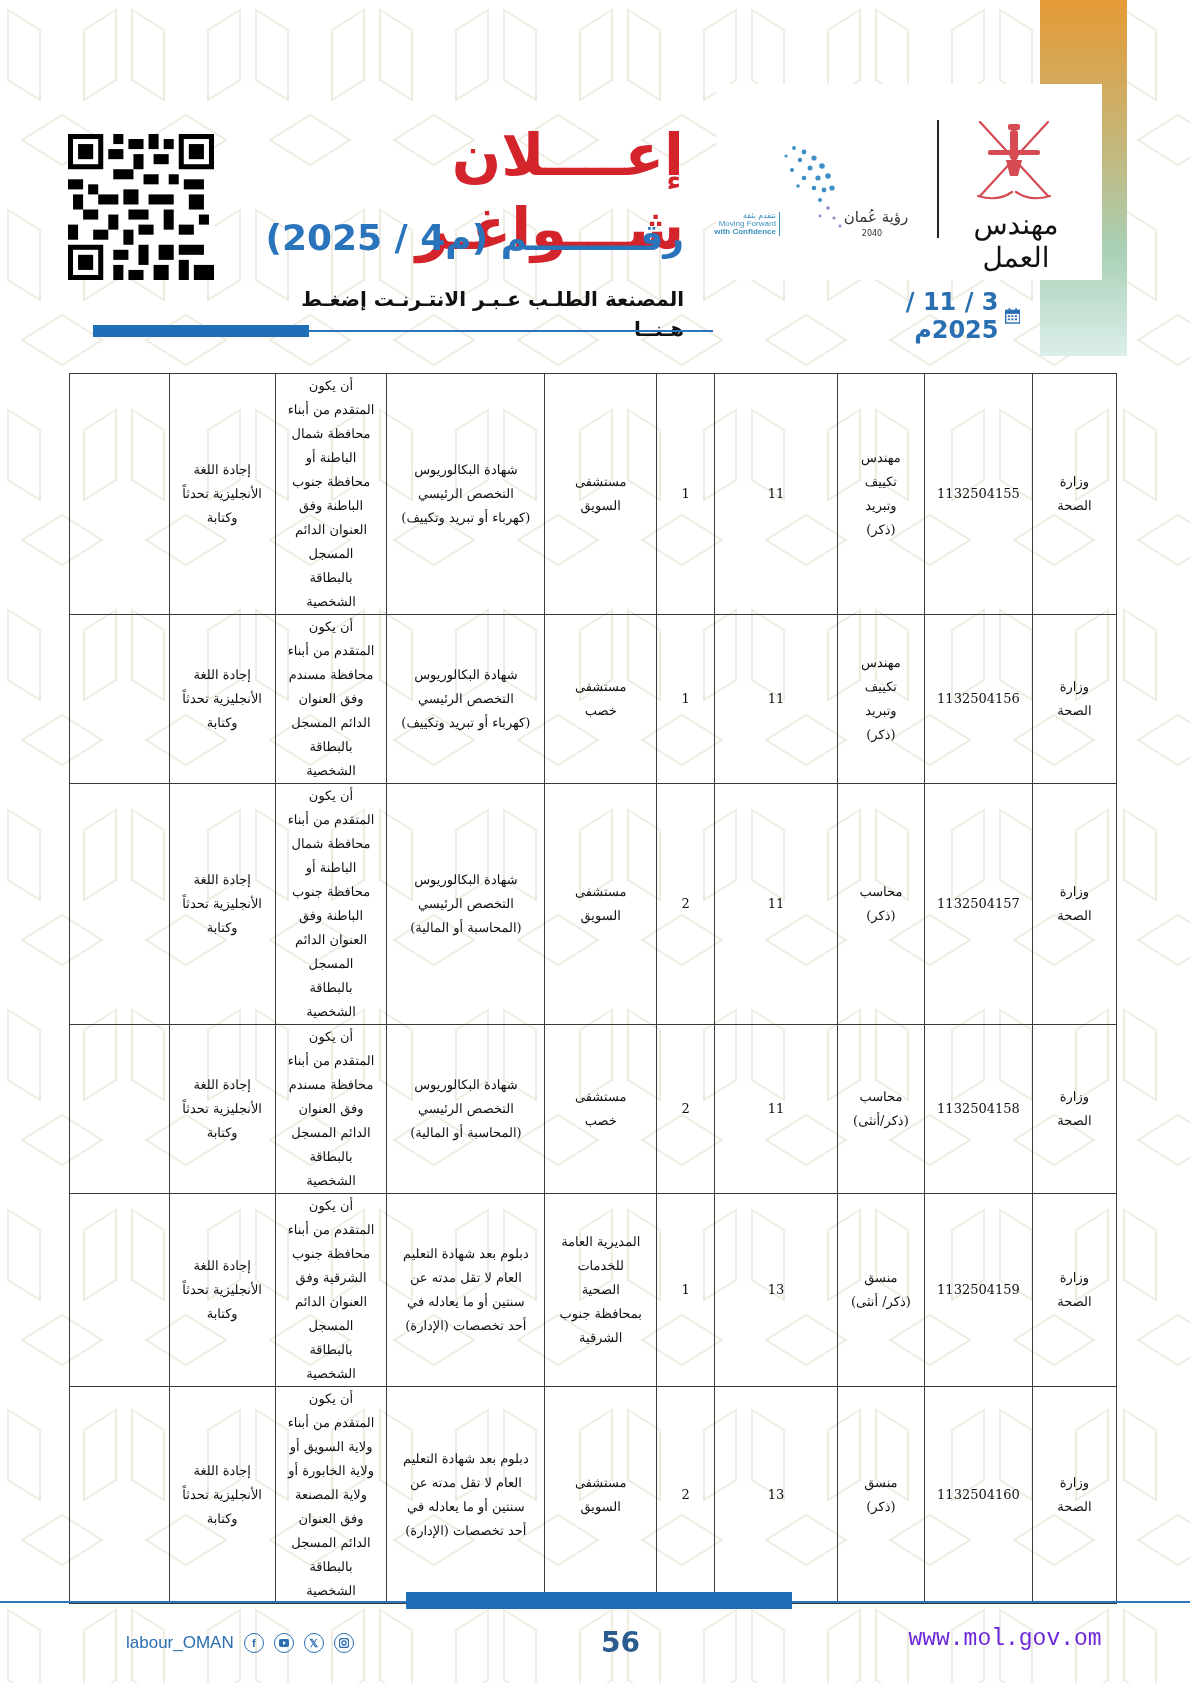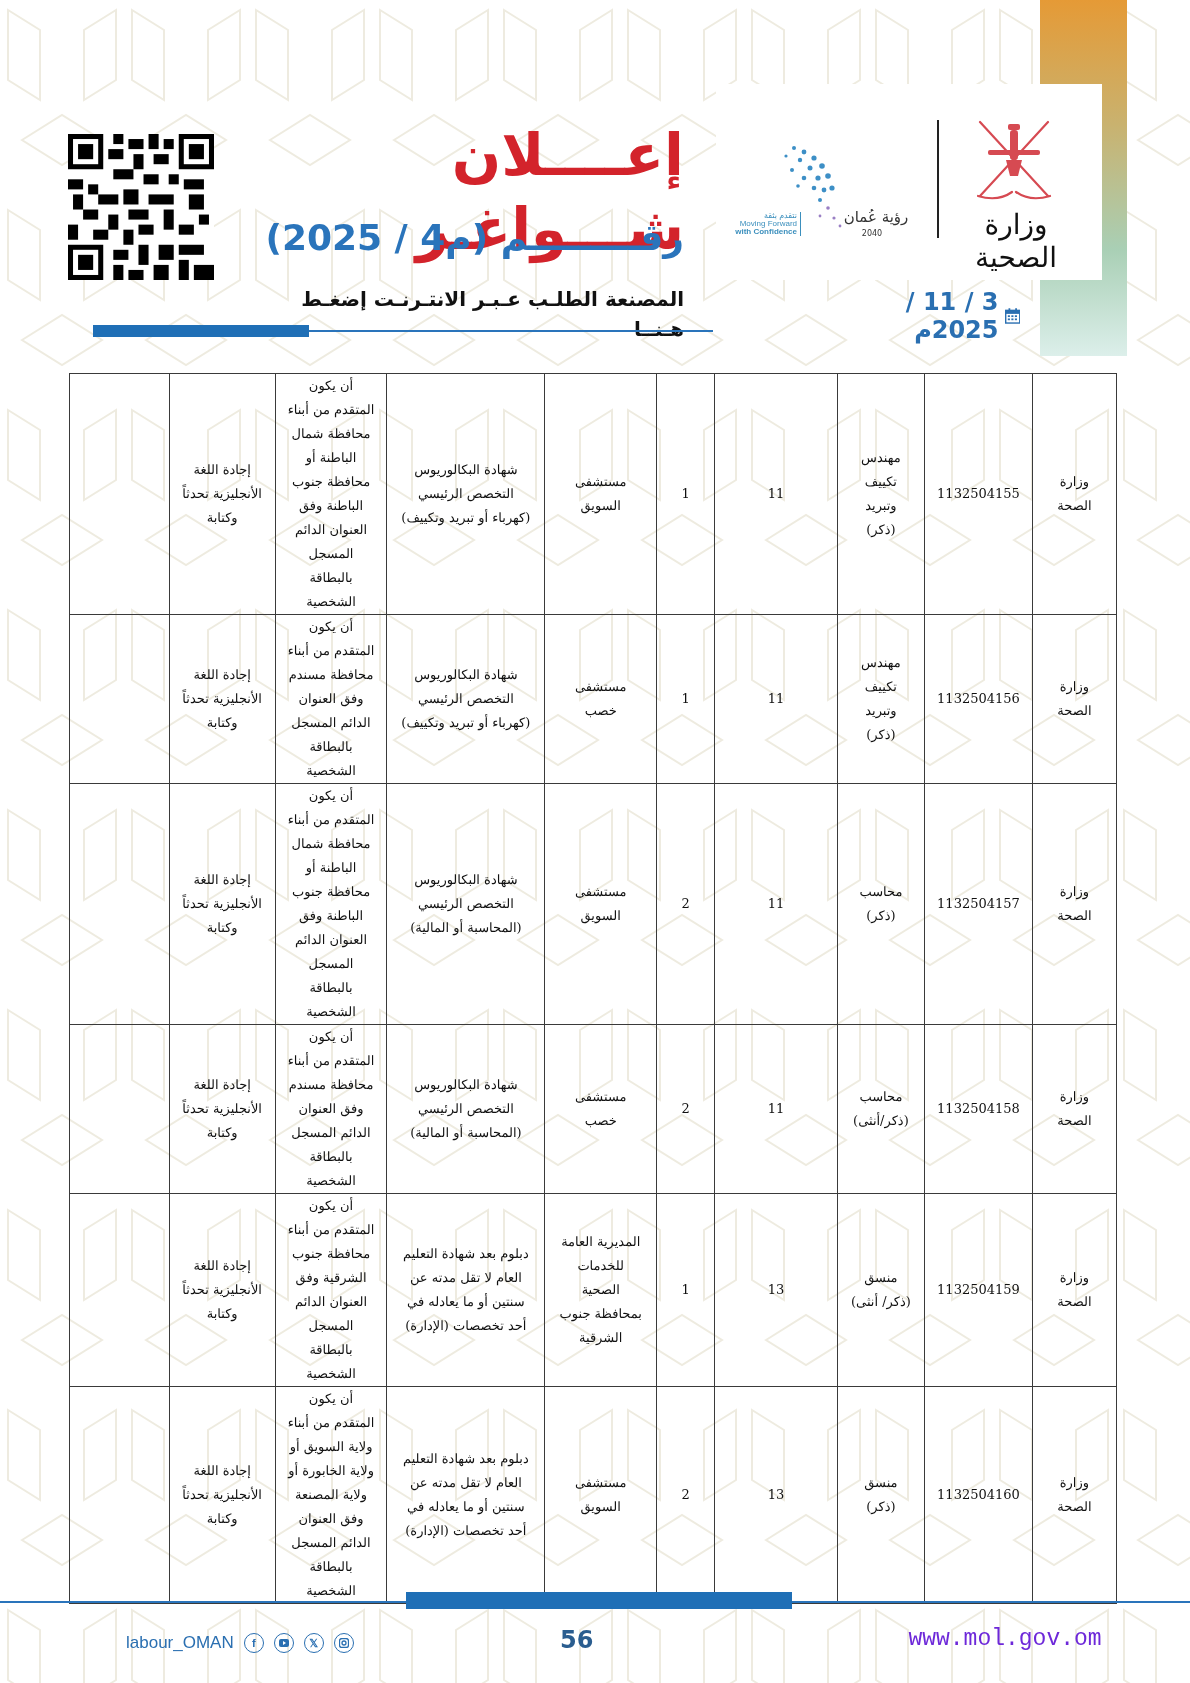--- a/index.html
+++ b/index.html
@@ -19,21 +19,21 @@
   .ministry-name{position:absolute;left:958px;top:208px;width:116px;text-align:center;direction:rtl;font-family:"DejaVu Serif",serif;font-size:28px;color:#111;z-index:3;}
   .v-divider{position:absolute;left:937px;top:120px;width:2px;height:118px;background:#222;z-index:3;}
   .vision{position:absolute;left:724px;top:138px;width:206px;height:110px;z-index:3;}
   table.jobs{position:absolute;left:69px;top:373px;width:1048px;border-collapse:collapse;direction:rtl;z-index:3;background:rgba(255,255,255,0.0);}
   table.jobs td{border:1.4px solid #3a3a3a;text-align:center;vertical-align:middle;font-family:"DejaVu Serif",serif;font-size:13px;line-height:24px;color:#111;padding:0 12px;}
   .footer-line{position:absolute;left:0;top:1601px;width:1190px;height:2px;background:#2a74bb;z-index:3;}
   .footer-thick{position:absolute;left:406px;top:1592px;width:386px;height:17px;background:#1f6fb6;z-index:3;}
   .social{position:absolute;left:106px;top:1630px;height:26px;display:flex;align-items:center;gap:4px;z-index:3;}
   .social-handle{color:#2a6fb1;font-family:"Liberation Sans",sans-serif;font-size:17px;margin-left:20px;}
   .soc-icon{width:18px;height:18px;border:1.2px solid #2a6fb1;border-radius:50%;display:flex;align-items:center;justify-content:center;color:#2a6fb1;font-size:11px;font-weight:bold;font-family:"Liberation Sans",sans-serif;margin-left:6px;}
-  .page-no{position:absolute;left:560px;top:1626px;width:80px;text-align:left;color:#2a5d8f;font-size:24px;font-weight:bold;font-family:"DejaVu Sans",sans-serif;z-index:3;}
+  .page-no{position:absolute;left:560px;top:1626px;width:80px;text-align:right;color:#2a5d8f;font-size:28px;font-weight:bold;font-family:"DejaVu Sans",sans-serif;z-index:3;}
   .site{position:absolute;left:900px;top:1626px;width:210px;text-align:center;color:#6d28d9;font-size:23px;font-family:Liberation Mono, monospace;z-index:3;}
 </style>
 </head>
 <body>
 
 <svg class="bg-pattern" width="1190" height="1683" viewBox="0 0 1190 1683">
   <defs>
     <pattern id="hexpat" x="0" y="0" width="124" height="200" patternUnits="userSpaceOnUse">
       <path d="M8 10 L40 30 L40 100 L8 80 Z M116 10 L84 30 L84 100 L116 80 Z M22 140 L62 115 L102 140 L62 165 Z" fill="none" stroke="#ece9dc" stroke-width="2"></path>
     </pattern>
@@ -124,21 +124,21 @@
     </g>
     <g fill="#9a7fc4">
         <circle cx="104" cy="70" r="1.8"></circle>
         <circle cx="110" cy="80" r="1.6"></circle>
         <circle cx="116" cy="88" r="1.4"></circle>
         <circle cx="96" cy="78" r="1.4"></circle>
       </g>
     <text x="152" y="84" font-family="DejaVu Sans, sans-serif" font-size="15" fill="#333" text-anchor="middle">رؤية عُمان</text>
     <text x="148" y="98" font-family="DejaVu Sans, sans-serif" font-size="8" fill="#333" text-anchor="middle">2040</text>
   </svg>
-  <div class="abs" style="left:-14px;top:74px;width:66px;text-align:right;font-family:'Liberation Sans',sans-serif;font-size:8px;line-height:8px;color:#3b8fbd;border-right:1px solid #3b8fbd;padding-right:3px;margin-left:21px;">
+  <div class="abs" style="left:-14px;top:74px;width:66px;text-align:right;font-family:'Liberation Sans',sans-serif;font-size:8px;line-height:8px;color:#3b8fbd;border-right:1px solid #3b8fbd;padding-right:3px;">
     <div>نتقدم بثقة</div>
     <div>Moving Forward</div>
     <div style="font-weight:bold;">with Confidence</div>
   </div>
 </div>
 
 <div class="v-divider"></div>
 
 <svg class="emblem" viewBox="0 0 92 88">
   <g stroke="#d64a52" stroke-width="2.2" fill="none" stroke-linecap="round">
@@ -147,21 +147,21 @@
     <path d="M10 80 Q30 86 44 76"></path>
       <path d="M82 80 Q62 86 48 76"></path>
   </g>
   <g fill="#d64a52">
     <rect x="40" y="8" width="12" height="6" rx="2"></rect>
     <rect x="42" y="14" width="8" height="30" rx="3"></rect>
     <path d="M38 44 L54 44 L50 60 L42 60 Z"></path>
     <rect x="20" y="34" width="52" height="5" rx="2"></rect>
   </g>
 </svg>
-<div class="ministry-name">وزارة الصحية</div>
+<div class="ministry-name">مهندس العمل</div>
 
 <div class="date">
   <span style="direction:rtl;">3 / 11 / 2025م</span>
   <svg width="22" height="22" viewBox="0 0 22 22">
     <rect x="1" y="3" width="20" height="18" fill="none" stroke="#2a6fb1" stroke-width="2"></rect>
     <rect x="1" y="3" width="20" height="5" fill="#2a6fb1"></rect>
     <rect x="5" y="0" width="2.5" height="5" fill="#2a6fb1"></rect>
       <rect x="14.5" y="0" width="2.5" height="5" fill="#2a6fb1"></rect>
     <g fill="#2a6fb1">
         <rect x="4" y="10" width="3" height="2.5"></rect>

